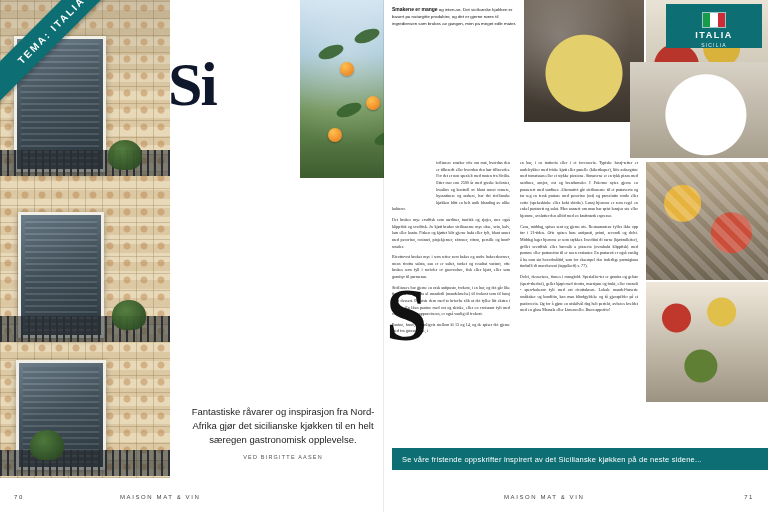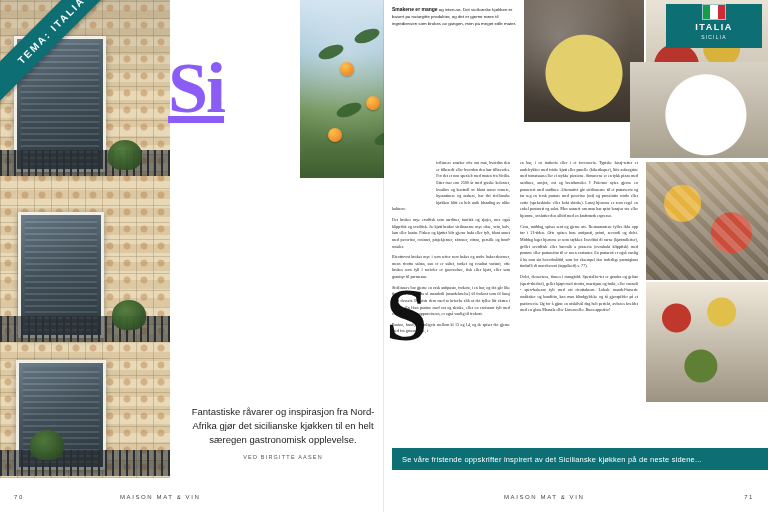--- a/index.html
+++ b/index.html
@@ -77,21 +77,21 @@
     display:flex;align-items:center;justify-content:center;
     font-family:"Liberation Sans",sans-serif;font-weight:bold;
     letter-spacing:2px;font-size:10px;
     box-shadow:0 2px 4px rgba(0,0,0,.25);
   }
 
   
   .title-block{position:absolute;left:168px;top:60px;width:210px;}
   .title-big{
     font-family:"Liberation Serif",serif;font-weight:bold;
-    font-size:72px;line-height:.80;color:#8b5cf6;letter-spacing:-2px;text-decoration:underline;
+    font-size:62px;line-height:.80;color:#0f172a;letter-spacing:-2px;
   }
   .title-big .ln{display:block;}
   .title-sub{
     font-family:"Liberation Serif",serif;font-style:italic;
     font-size:26px;color:#111;margin-top:6px;margin-left:34px;
   }
   .deck{
     position:absolute;left:190px;top:358px;width:186px;
     font-family:"Liberation Sans",sans-serif;
     font-size:9.5px;line-height:1.45;color:#1b1b1b;text-align:center;margin-top:47px;
@@ -141,21 +141,21 @@
       radial-gradient(circle at 25% 30%, #c0382b 0 14px, rgba(0,0,0,0) 15px),
       radial-gradient(circle at 62% 25%, #e0c04a 0 14px, rgba(0,0,0,0) 15px),
       radial-gradient(circle at 45% 70%, #5f7f34 0 16px, rgba(0,0,0,0) 17px),
       linear-gradient(180deg,#efe8da,#9d9382);
   }
 
   
   .flag-badge{
     position:absolute;left:282px;top:4px;width:96px;height:44px;
     background:#0d6f74;color:#fff;display:flex;flex-direction:column;
-    align-items:center;justify-content:flex-start;
+    align-items:center;justify-content:flex-end;
     font-family:"Liberation Sans",sans-serif;
   }
   .flag{width:22px;height:14px;display:flex;margin-bottom:2px;border:1px solid rgba(255,255,255,.6);}
   .flag i{display:block;flex:1;}
   .flag .g{background:#179c49;} .flag .w{background:#fff;} .flag .r{background:#ce2b37;}
   .flag-badge .bt{font-size:9px;font-weight:bold;letter-spacing:1.5px;}
   .flag-badge .bs{font-size:5px;letter-spacing:1.2px;margin-top:2px;opacity:.9;}
 
   
   .cols{position:absolute;left:8px;top:160px;width:246px;display:flex;gap:10px;}

